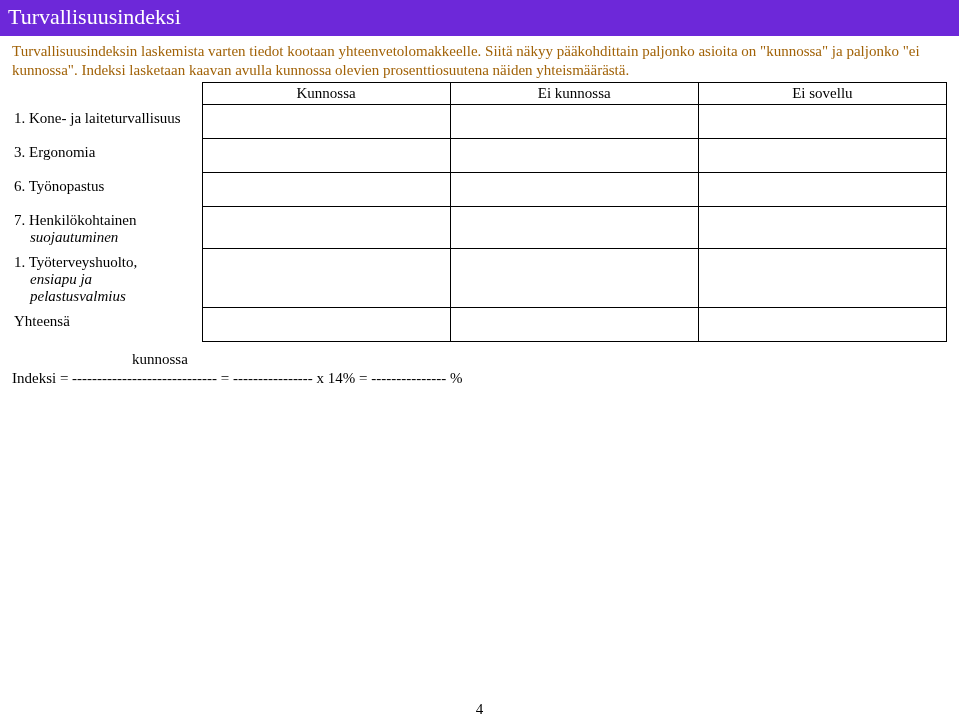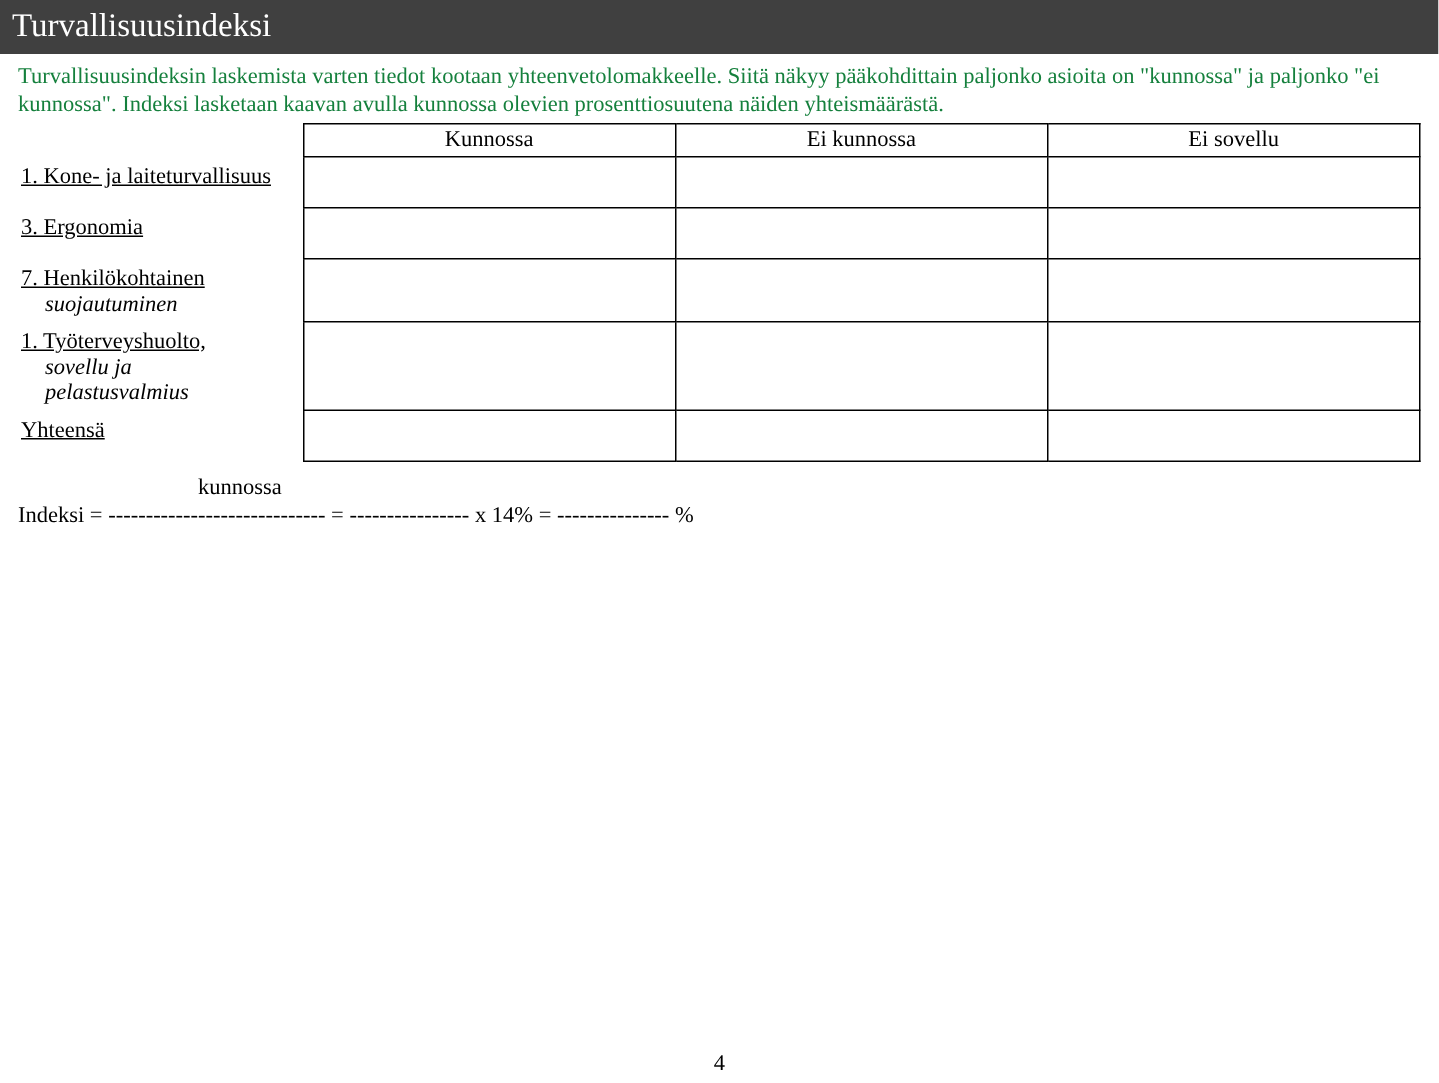--- a/index.html
+++ b/index.html
@@ -6,30 +6,30 @@
   body {
     font-family: "Times New Roman", Times, serif;
     font-size: 15px;
     color: #000;
     background: #fff;
     width: 959px;
     height: 722px;
     position: relative;
   }
   .header-bar {
-    background: #404040;
+    background: #6d28d9;
     color: #fff;
     font-size: 22px;
     padding: 4px 8px 6px 8px;
   }
   .content {
     padding: 6px 12px 0 12px;
   }
   .intro {
-    color: #15803d;
+    color: #a16207;
     font-size: 15px;
     line-height: 1.25;
     margin-bottom: 2px;
   }
   table.grid {
     border-collapse: collapse;
     width: 100%;
     table-layout: fixed;
   }
   table.grid td {
@@ -44,21 +44,20 @@
     height: 22px;
   }
   table.grid td.labelcell {
     border: none;
     padding-left: 0;
     vertical-align: top;
     padding-top: 6px;
   }
   table.grid td.labelcell .row-label {
     padding-left: 2px;
-    text-decoration: underline;
   }
   table.grid td.labelcell .row-label-indent {
     padding-left: 18px;
     font-style: italic;
   }
   col.col-label { width: 190px; }
   col.col-data  { }
   .formula-block {
     margin-top: 8px;
     font-size: 15px;
@@ -123,35 +122,43 @@
       <td class="labelcell">
         <div class="row-label">3. Ergonomia</div>
       </td>
       <td></td>
       <td></td>
       <td></td>
     </tr>
 
 
 
+    <tr>
+      <td class="labelcell">
+        <div class="row-label">6. Työnopastus</div>
+      </td>
+      <td></td>
+      <td></td>
+      <td></td>
+    </tr>
 
     <tr>
       <td class="labelcell">
         <div class="row-label">7. Henkilökohtainen</div>
         <div class="row-label-indent">suojautuminen</div>
       </td>
       <td></td>
       <td></td>
       <td></td>
     </tr>
 
     <tr>
       <td class="labelcell">
         <div class="row-label">1. Työterveyshuolto,</div>
-        <div class="row-label-indent">sovellu ja</div>
+        <div class="row-label-indent">ensiapu ja</div>
         <div class="row-label-indent">pelastusvalmius</div>
       </td>
       <td></td>
       <td></td>
       <td></td>
     </tr>
 
     <tr>
       <td class="labelcell">
         <div class="row-label">Yhteensä</div>

